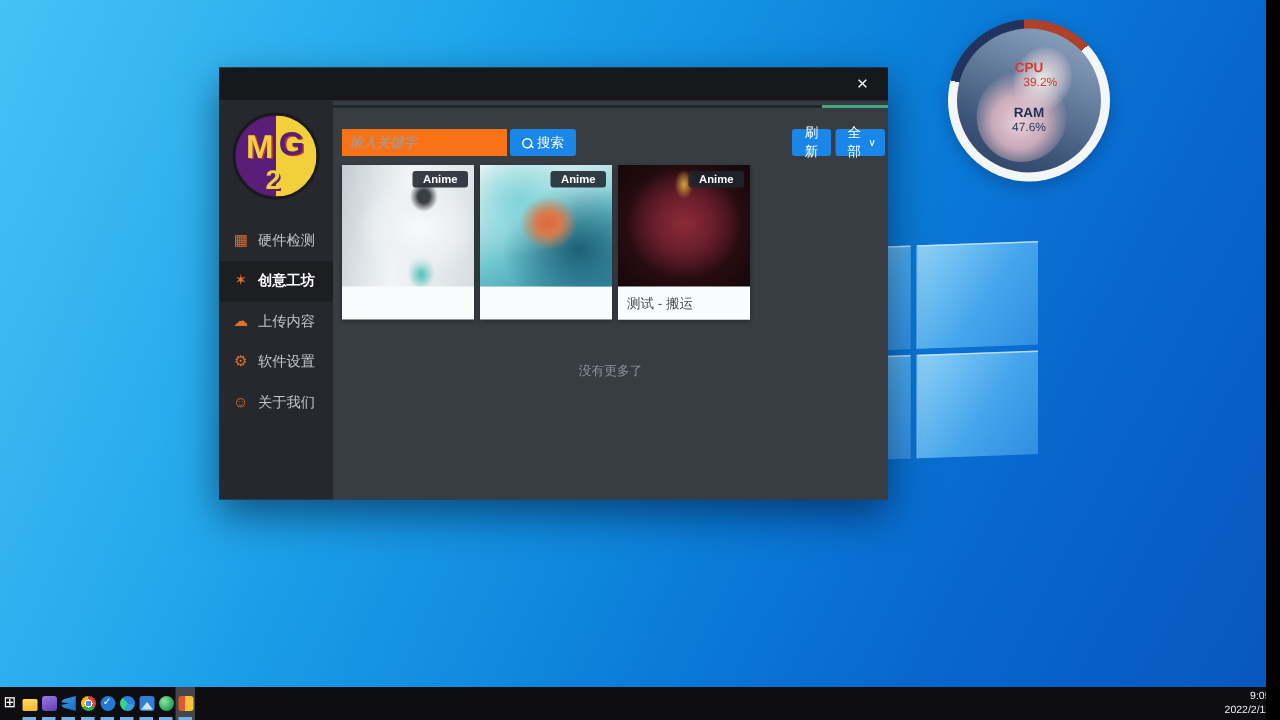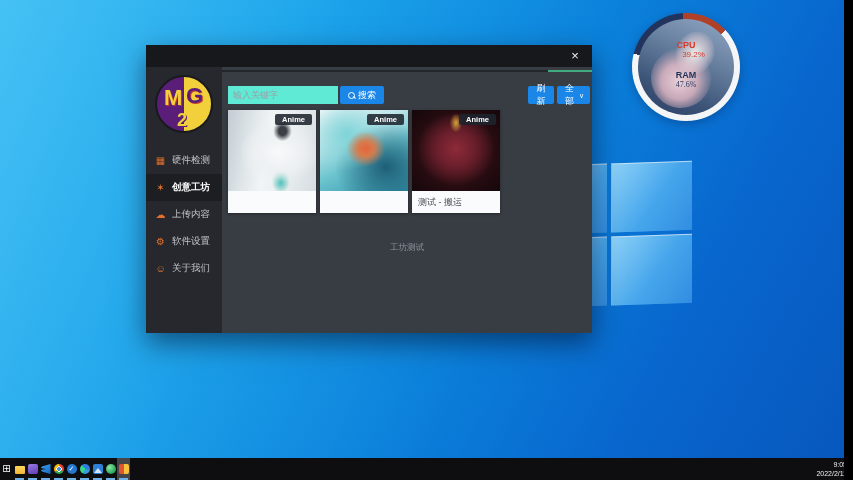--- a/index.html
+++ b/index.html
@@ -27,21 +27,21 @@
   .monitor-art1{position:absolute;left:14%;top:30%;width:62%;height:62%;border-radius:50%;
     background:radial-gradient(ellipse at 45% 55%,rgba(242,213,219,0.95) 0%,rgba(233,189,199,0.8) 38%,rgba(233,189,199,0) 72%);
     transform:rotate(-18deg);}
   .monitor-art2{position:absolute;left:40%;top:12%;width:40%;height:46%;border-radius:50%;
     background:radial-gradient(ellipse at 50% 50%,rgba(250,246,240,0.9) 0%,rgba(224,205,214,0.55) 50%,rgba(224,205,214,0) 75%);
     transform:rotate(24deg);}
   .monitor-text{position:absolute;inset:0;display:flex;flex-direction:column;align-items:center;z-index:3;}
   .mt-cpu{margin-top:22px;color:#d8392a;font-weight:bold;font-size:9px;line-height:9px;text-align:center;}
   .mt-cpuv{color:#cf3b2c;font-size:8px;line-height:9px;text-align:center;margin-left:15px;}
   .mt-ram{margin-top:12px;color:#1f3158;font-weight:bold;font-size:9px;line-height:9px;text-align:left;}
-  .mt-ramv{color:#27395f;font-size:8px;line-height:9px;text-align:center;font-family:Liberation Serif, serif;}
+  .mt-ramv{color:#27395f;font-size:8px;line-height:9px;text-align:center;}
 
   
   .app{position:absolute;left:146px;top:45px;width:446px;height:288px;z-index:3;
     box-shadow:0 10px 26px rgba(0,0,20,0.5);background:#383c43;}
   .titlebar{position:absolute;left:0;top:0;width:100%;height:22px;background:#16181c;}
   .close-btn{position:absolute;right:6px;top:2px;width:22px;height:18px;color:#f2f2f2;
     font-size:13px;line-height:18px;text-align:center;cursor:pointer;}
   .accent-line{position:absolute;left:0;top:25px;width:100%;height:2px;background:#23262b;}
   .accent-line .seg{position:absolute;right:0;top:0;width:44px;height:2px;background:#40a97e;}
 
@@ -56,21 +56,21 @@
     text-shadow:1px 1px 0 #5a1e78,-1px 0 0 #5a1e78;}
   .menu{display:flex;flex-direction:column;}
   .menu-item{display:flex;align-items:center;gap:6px;height:27px;padding-left:9px;
     color:#c2c6cb;font-size:9.5px;cursor:pointer;}
   .menu-item .mi-icon{width:11px;color:#e0702c;font-size:10px;text-align:center;flex:0 0 11px;}
   .menu-item.active{background:#1c1e22;color:#ffffff;font-weight:bold;}
 
   .content{position:absolute;left:76px;top:27px;width:370px;height:261px;background:#383c43;}
   .toolbar{position:absolute;left:0;top:0;width:100%;height:44px;}
   .search-input{position:absolute;left:6px;top:14px;width:110px;height:18px;border:none;
-    background:#5eead4;font-size:9px;padding:0 5px;color:#333;outline:none;}
+    background:#f97316;font-size:9px;padding:0 5px;color:#333;outline:none;font-style:italic;}
   .search-input::placeholder{color:#9aa0a8;}
   .btn{position:absolute;top:14px;height:18px;background:#1a86e8;border:none;color:#fff;
     font-size:9px;border-radius:2px;display:flex;align-items:center;justify-content:center;
     gap:3px;cursor:pointer;padding:0 6px;}
   .btn-search{left:118px;width:44px;}
   .btn-refresh{left:306px;width:26px;}
   .btn-filter{left:335px;width:33px;}
   .mag{position:relative;width:7px;height:7px;flex:0 0 7px;}
   .mag::before{content:"";position:absolute;left:0;top:0;width:5px;height:5px;border:1px solid #fff;border-radius:50%;}
   .mag::after{content:"";position:absolute;left:5px;top:5px;width:3px;height:1px;background:#fff;transform:rotate(45deg);}
@@ -216,21 +216,21 @@
           </div>
         </div>
         <div class="card">
           <div class="card-img img3">
             <span class="badge">Anime</span>
           </div>
           <div class="card-title">测试 - 搬运</div>
         </div>
       </div>
 
-      <div class="no-more">工坊测试</div>
+      <div class="no-more">没有更多了</div>
     </div>
   </div>
 
   <div class="taskbar">
     <div class="tb-icons">
       <div class="tb-slot">
           <span class="ti ti-start">⊞</span>
         </div>
       <div class="tb-slot running">
           <span class="ti ti-folder"></span>

